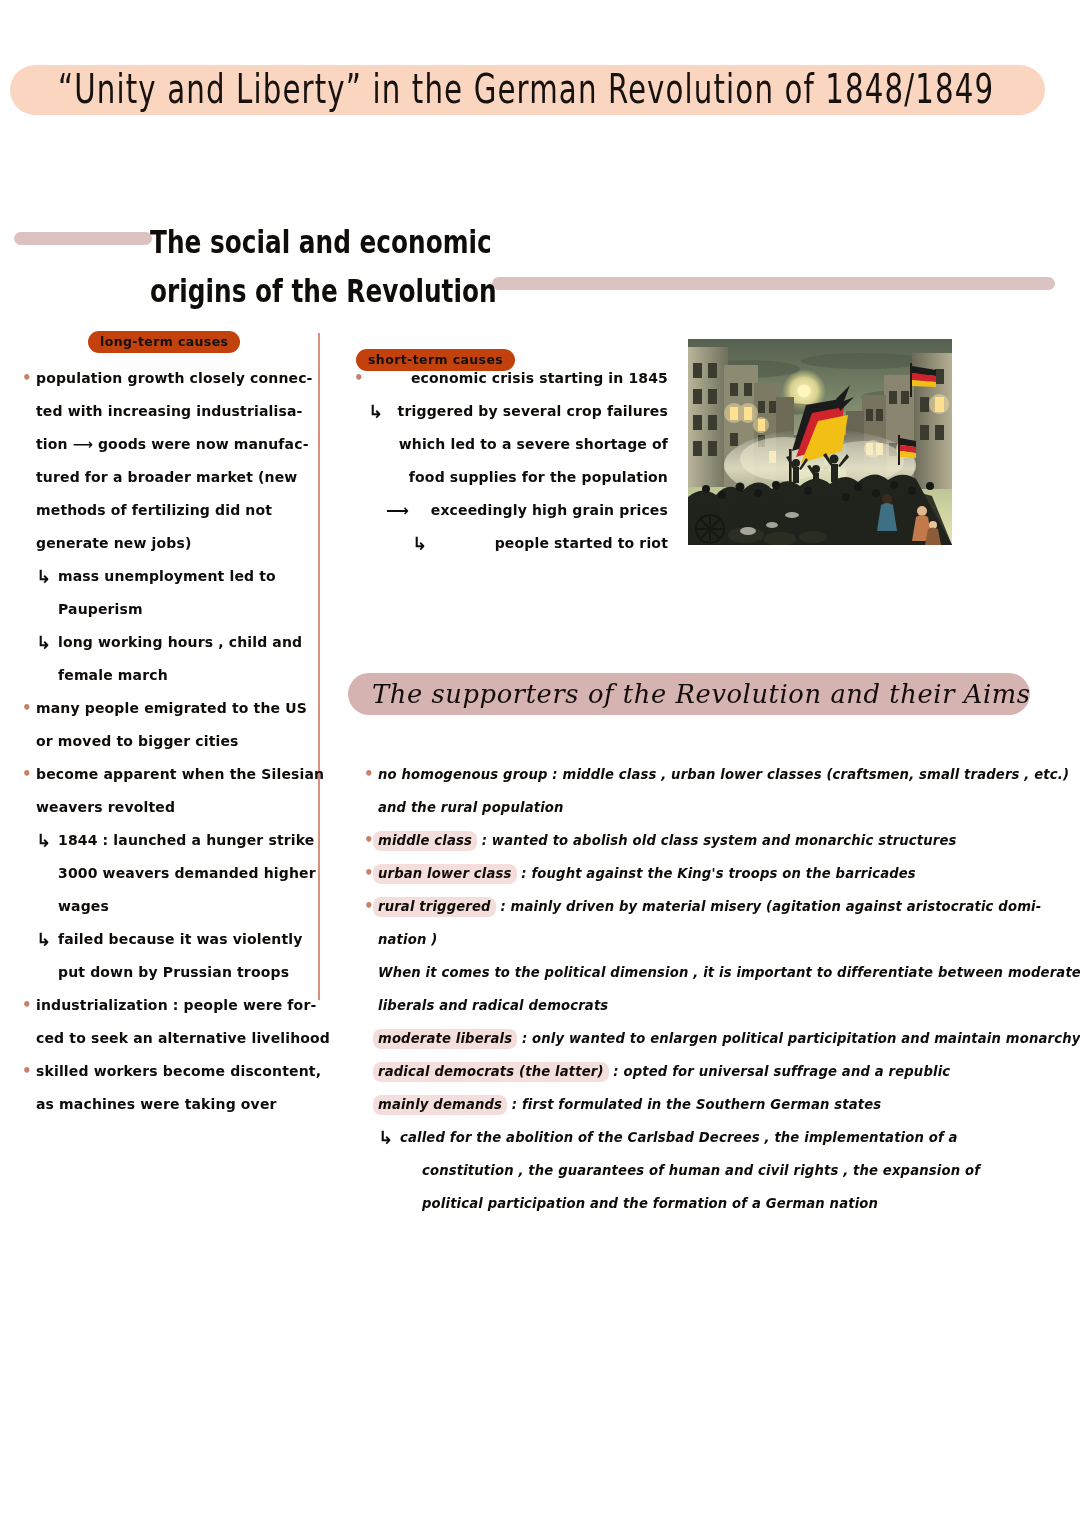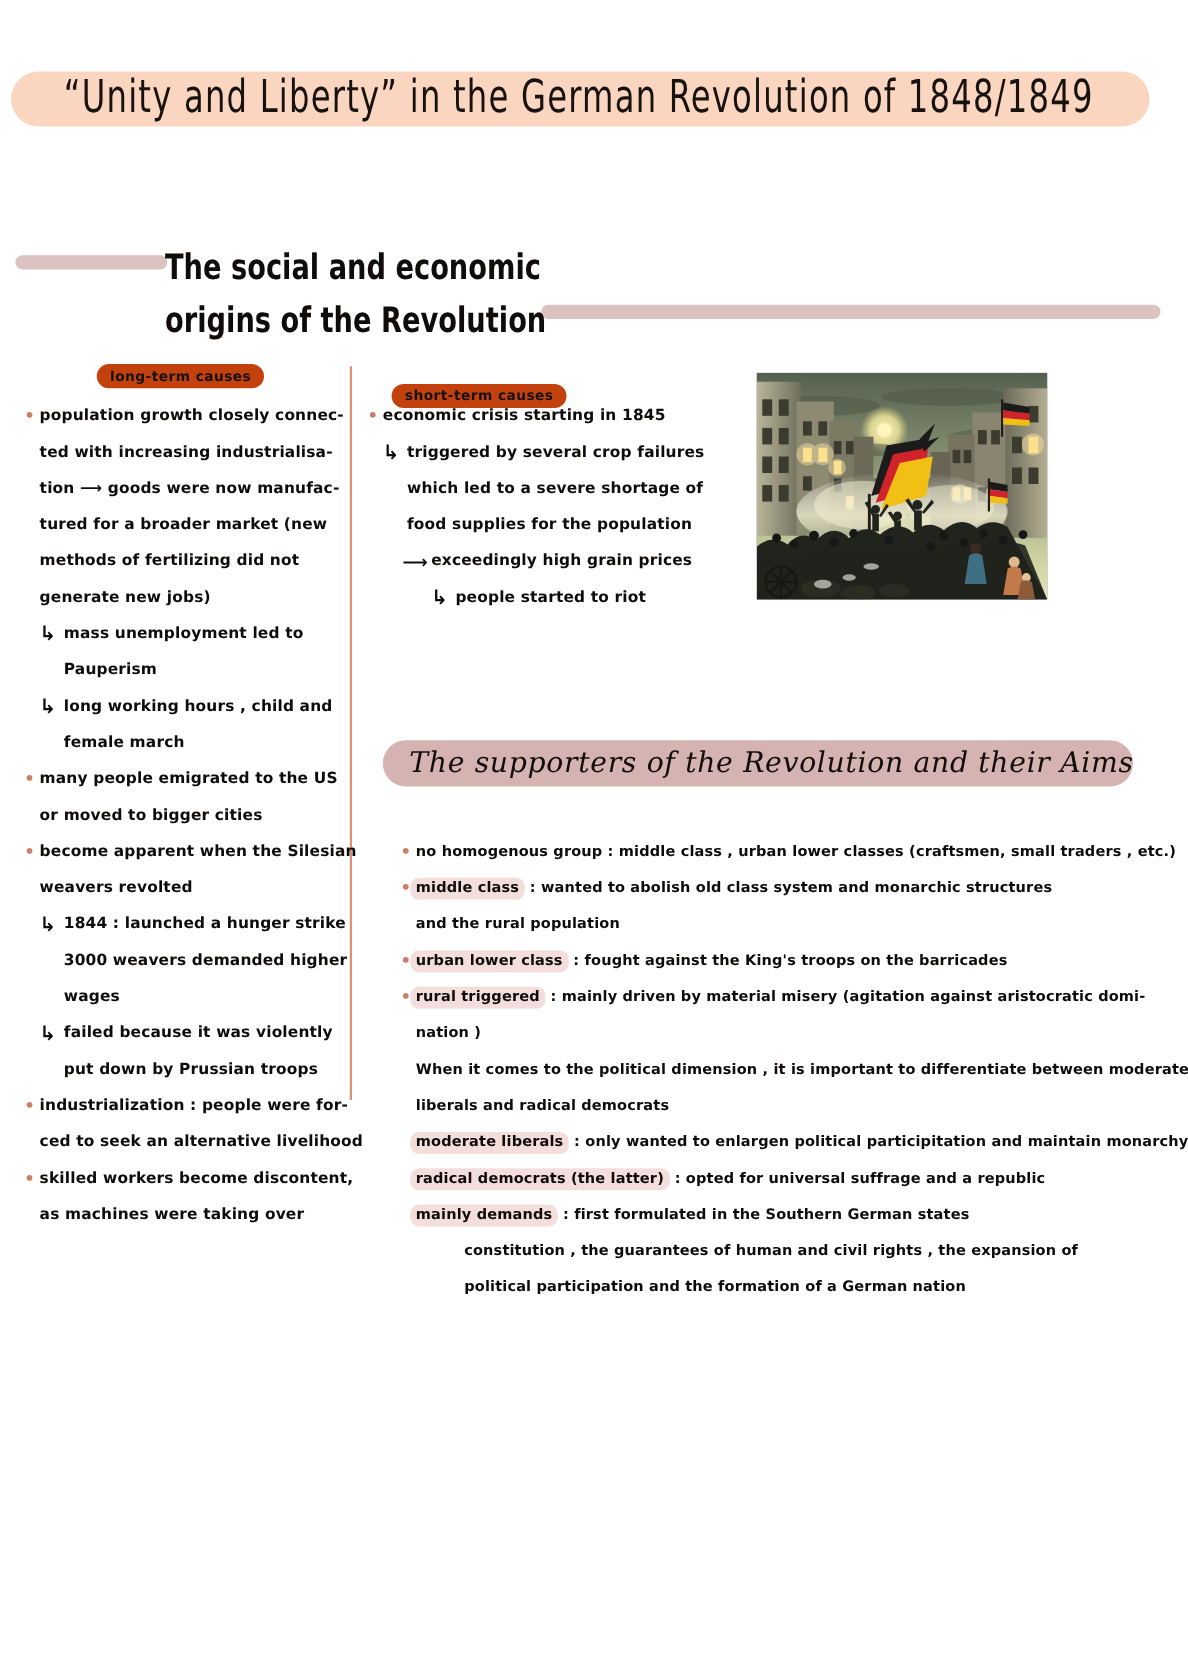--- a/index.html
+++ b/index.html
@@ -146,21 +146,21 @@
     font-size: 16px;
     font-weight: 700;
   }
 
   .ind0 { margin-left: 0px; }
   .ind1 { margin-left: 22px; }
   .ind2 { margin-left: 44px; }
   .ind3 { margin-left: 66px; }
 
   #col-left  { left: 36px; top: 362px; width: 280px; }
-  #col-mid   { left: 348px; top: 362px; width: 300px; }
+  #col-mid   { left: 368px; top: 362px; width: 300px; text-align: right; }
 
   
   #revolution-image {
     position: absolute;
     left: 688px;
     top: 339px;
     width: 264px;
     height: 206px;
     overflow: hidden;
     background: #1d2420;
@@ -195,21 +195,21 @@
     transform-origin: left center;
   }
 
   
   #col-supporters {
     left: 378px;
     top: 758px;
     width: 660px;
     font-size: 13.2px;
   }
-  #col-supporters .line { height: 33px; line-height: 33px; }
+  #col-supporters .line { height: 33px; line-height: 33px; font-style: italic; }
 
   .hl {
     background: #f3dedc;
     border-radius: 8px;
     padding: 2px 5px 3px 5px;
     margin-left: -5px;
   }
 </style>
 </head>
 <body>
@@ -466,25 +466,26 @@
       <ellipse cx="84" cy="186" rx="6" ry="3"></ellipse>
     </g>
   </svg>
 </div>
 
 <div id="sec2-banner"></div>
 <div id="sec2-title">The supporters of the Revolution and their Aims</div>
 
 <div class="notes" id="col-supporters">
     <div class="line ind0 bul"><span>no homogenous group :  middle class , urban lower classes  (craftsmen, small traders , etc.)</span></div>
+    <div class="line ind0 "><span>and the rural population</span></div>
     <div class="line ind0 bul"><span class="hl">middle class</span><span> : wanted to abolish old class system and monarchic structures</span></div>
-    <div class="line ind0 "><span>and the rural population</span></div>
     <div class="line ind0 bul"><span class="hl">urban lower class</span><span> : fought against the King's troops on the barricades</span></div>
     <div class="line ind0 bul"><span class="hl">rural triggered</span><span> : mainly driven by material misery  (agitation against aristocratic domi-</span></div>
     <div class="line ind0 "><span>nation )</span></div>
     <div class="line ind0 "><span>When it comes to the political dimension , it is important to differentiate between  moderate</span></div>
     <div class="line ind0 "><span>liberals and radical democrats</span></div>
     <div class="line ind0 "><span class="hl">moderate liberals</span><span> : only wanted to enlargen political participitation and maintain monarchy</span></div>
     <div class="line ind0 "><span class="hl">radical democrats (the latter)</span><span> : opted for universal suffrage and a republic</span></div>
     <div class="line ind0 "><span class="hl">mainly demands</span><span> : first formulated in the Southern German states</span></div>
+    <div class="line ind1 arrow-hook"><span>called for the abolition of the Carlsbad Decrees , the implementation of a</span></div>
     <div class="line ind2 "><span>constitution , the guarantees of human and civil rights , the expansion of</span></div>
     <div class="line ind2 "><span>political participation and the formation of a German nation</span></div>
   </div>
 
 </body></html>

